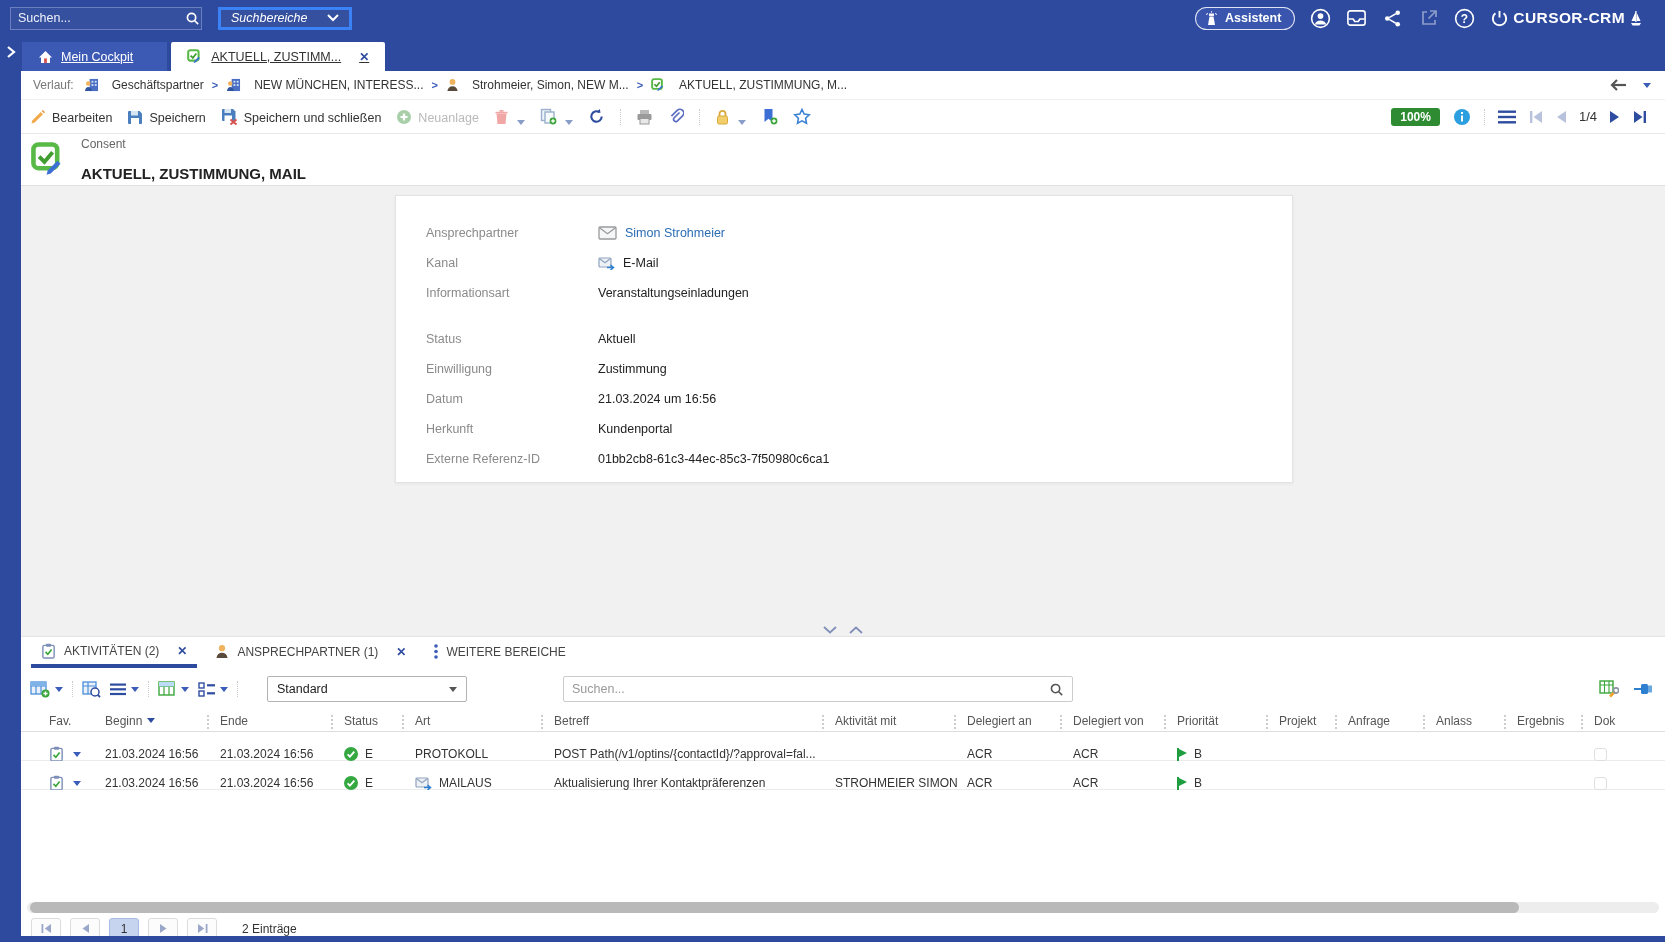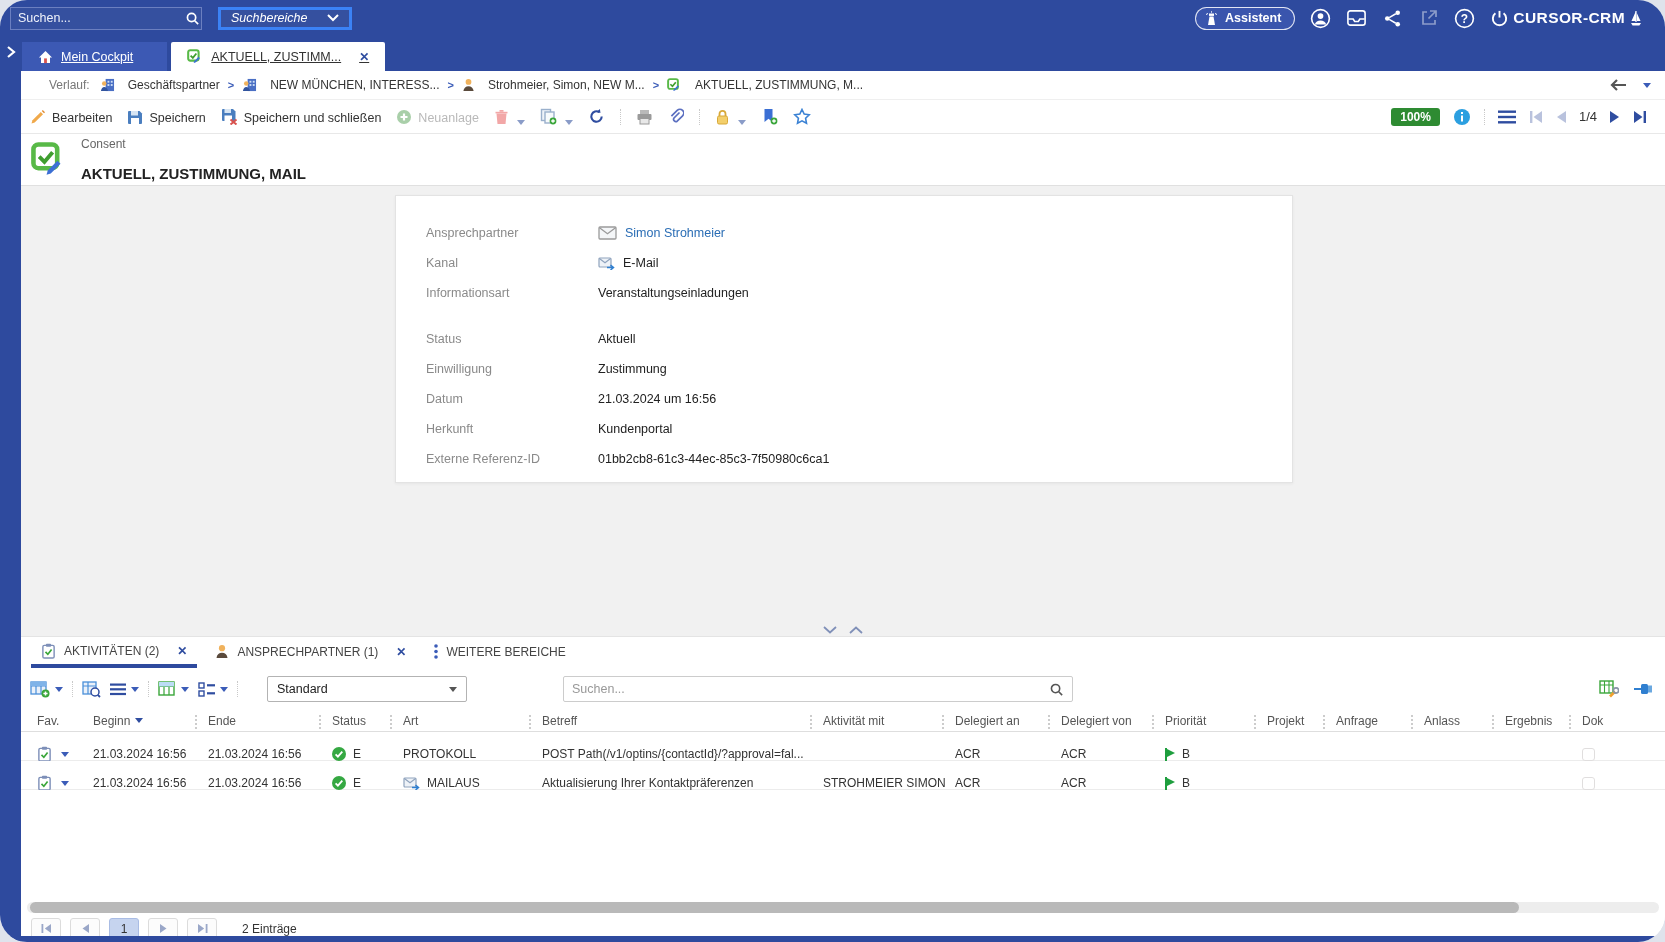--- a/index.html
+++ b/index.html
@@ -1,19 +1,19 @@
 <!DOCTYPE html>
 <html><head>
 <meta charset="utf-8">
 <style>
   * { margin:0; padding:0; box-sizing:border-box; }
   html,body { background:#dfe3ec; }
   .app {
     position:relative; width:1665px; height:942px; background:#fff; overflow:hidden;
-    font-family:"Liberation Sans", sans-serif; color:#333;border-radius:27px;
+    font-family:"Liberation Sans", sans-serif; color:#333;
   }
   svg { display:block; }
 
   
   .topbar { height:36px; background:#2e4a9e; display:flex; align-items:center; padding:0 22px 0 10px; gap:16px; }
   .tb-search { width:192px; height:23px; background:#35509f; border:1px solid #6b7fc0; display:flex; align-items:center; padding:0 7px; gap:6px; }
   .tb-search input { flex:1; background:transparent; border:none; outline:none; color:#fff; font-size:12.5px; font-family:inherit; }
   .tb-search input::placeholder { color:#eef1fa; opacity:1; }
   .tb-areas { height:23px; background:#35509f; border:3px solid #3b82f6; display:flex; align-items:center; padding:0 10px; gap:20px; color:#fff; font-size:12.5px; cursor:pointer;font-style:italic; }
   .tb-right { margin-left:auto; display:flex; align-items:center; gap:15px; }
@@ -29,21 +29,21 @@
 
   
   .main { position:absolute; left:21px; top:36px; right:0; bottom:0; display:flex; flex-direction:column; }
 
   .tabrow { height:35px; background:#2e4a9e; display:flex; align-items:flex-end; flex:0 0 auto; }
   .wtab { height:29px; display:flex; align-items:center; gap:8px; font-size:12.5px; padding:0 16px; cursor:pointer;text-decoration:underline; }
   .wtab.cockpit { background:#3c59b4; color:#fff; margin-left:1px; padding-right:34px; }
   .wtab.active { background:#fff; color:#333; margin-left:4px; border-radius:2px 2px 0 0; }
   .closex { color:#2f4da0; font-weight:bold; font-size:12px; margin-left:10px; cursor:pointer; }
 
-  .breadcrumb { height:29px; background:#fff; border-bottom:1px solid #efefef; display:flex; align-items:center; padding-left:28px; gap:8px; font-size:12px; flex:0 0 auto; position:relative; }
+  .breadcrumb { height:29px; background:#fff; border-bottom:1px solid #efefef; display:flex; align-items:center; padding-left:12px; gap:8px; font-size:12px; flex:0 0 auto; position:relative; }
   .bc-label { color:#777; margin-right:2px; }
   .bc-item { display:flex; align-items:center; gap:13px; color:#333; cursor:pointer; }
   .bc-sep { color:#3b5cb8; font-weight:bold; font-size:11px; }
   .bc-right { position:absolute; right:14px; display:flex; align-items:center; gap:14px; }
 
   .toolbar { height:34px; background:#fff; border-bottom:1px solid #e8e8e8; display:flex; align-items:center; padding-left:9px; gap:15px; font-size:12.5px; flex:0 0 auto; }
   .tbtn { display:flex; align-items:flex-end; gap:6px; cursor:pointer; color:#333; }
   .tbtn.disabled { color:#b9b9b9; cursor:default; }
   .caret { width:0; height:0; border-left:4px solid transparent; border-right:4px solid transparent; border-top:5px solid #8a9cc8; margin-left:2px; }
   .caret.blue { border-top-color:#3b5cb8; }
@@ -72,21 +72,21 @@
   .btab.active::after { content:""; position:absolute; left:4px; right:4px; bottom:0; height:4px; background:#2e4a9e; }
 
   .gtoolbar { height:42px; background:#fff; display:flex; align-items:center; padding-left:9px; gap:9px; flex:0 0 auto; position:relative; }
   .gicon { display:flex; align-items:center; gap:3px; cursor:pointer; }
   .gsel { position:absolute; left:246px; width:200px; height:26px; border:1px solid #b3b3b3; border-radius:2px; display:flex; align-items:center; justify-content:space-between; padding:0 9px; font-size:12.5px; color:#222; cursor:pointer; background:#fff; }
   .gsearch { position:absolute; left:542px; width:510px; height:26px; border:1px solid #ccc; border-radius:2px; display:flex; align-items:center; padding:0 8px; gap:6px; background:#fff; }
   .gsearch input { flex:1; border:none; outline:none; font-size:12.5px; font-family:inherit; color:#444; }
   .gsearch input::placeholder { color:#999; opacity:1; }
   .gt-right { position:absolute; right:12px; display:flex; align-items:center; gap:14px; }
 
-  .tgrid { display:grid; grid-template-columns:56px 115px 124px 71px 139px 281px 132px 106px 104px 102px 69px 88px 81px 77px 1fr; padding-left:16px; align-items:center;text-align:center; }
+  .tgrid { display:grid; grid-template-columns:56px 115px 124px 71px 139px 281px 132px 106px 104px 102px 69px 88px 81px 77px 1fr; padding-left:28px; align-items:center;text-align:center; }
   .thead { height:22px; font-size:12px; color:#555; border-bottom:1px solid #dedede; flex:0 0 auto; }
   .th { display:flex; align-items:center; gap:5px; position:relative; }
   .th.sep::before { content:""; position:absolute; left:-13px; top:1px; height:14px; border-left:2px dotted #ccc; }
   .sortdown { width:0; height:0; border-left:4px solid transparent; border-right:4px solid transparent; border-top:5px solid #2f4da0; }
   .trow { height:29px; font-size:12px; color:#333; border-bottom:1px solid #ececec; background:#fff; }
   .td { display:flex; align-items:center; gap:7px; overflow:hidden; white-space:nowrap; padding-right:8px;margin-top:16px; }
   .dokbox { width:13px; height:13px; border:1px solid #e0dede; border-radius:3px; background:#fff; }
   .filler { flex:1 1 auto; background:#fff; }
 
   .hscroll { height:11px; margin:2px 6px 2px 6px; background:#ededed; border-radius:6px; position:relative; flex:0 0 auto; }

